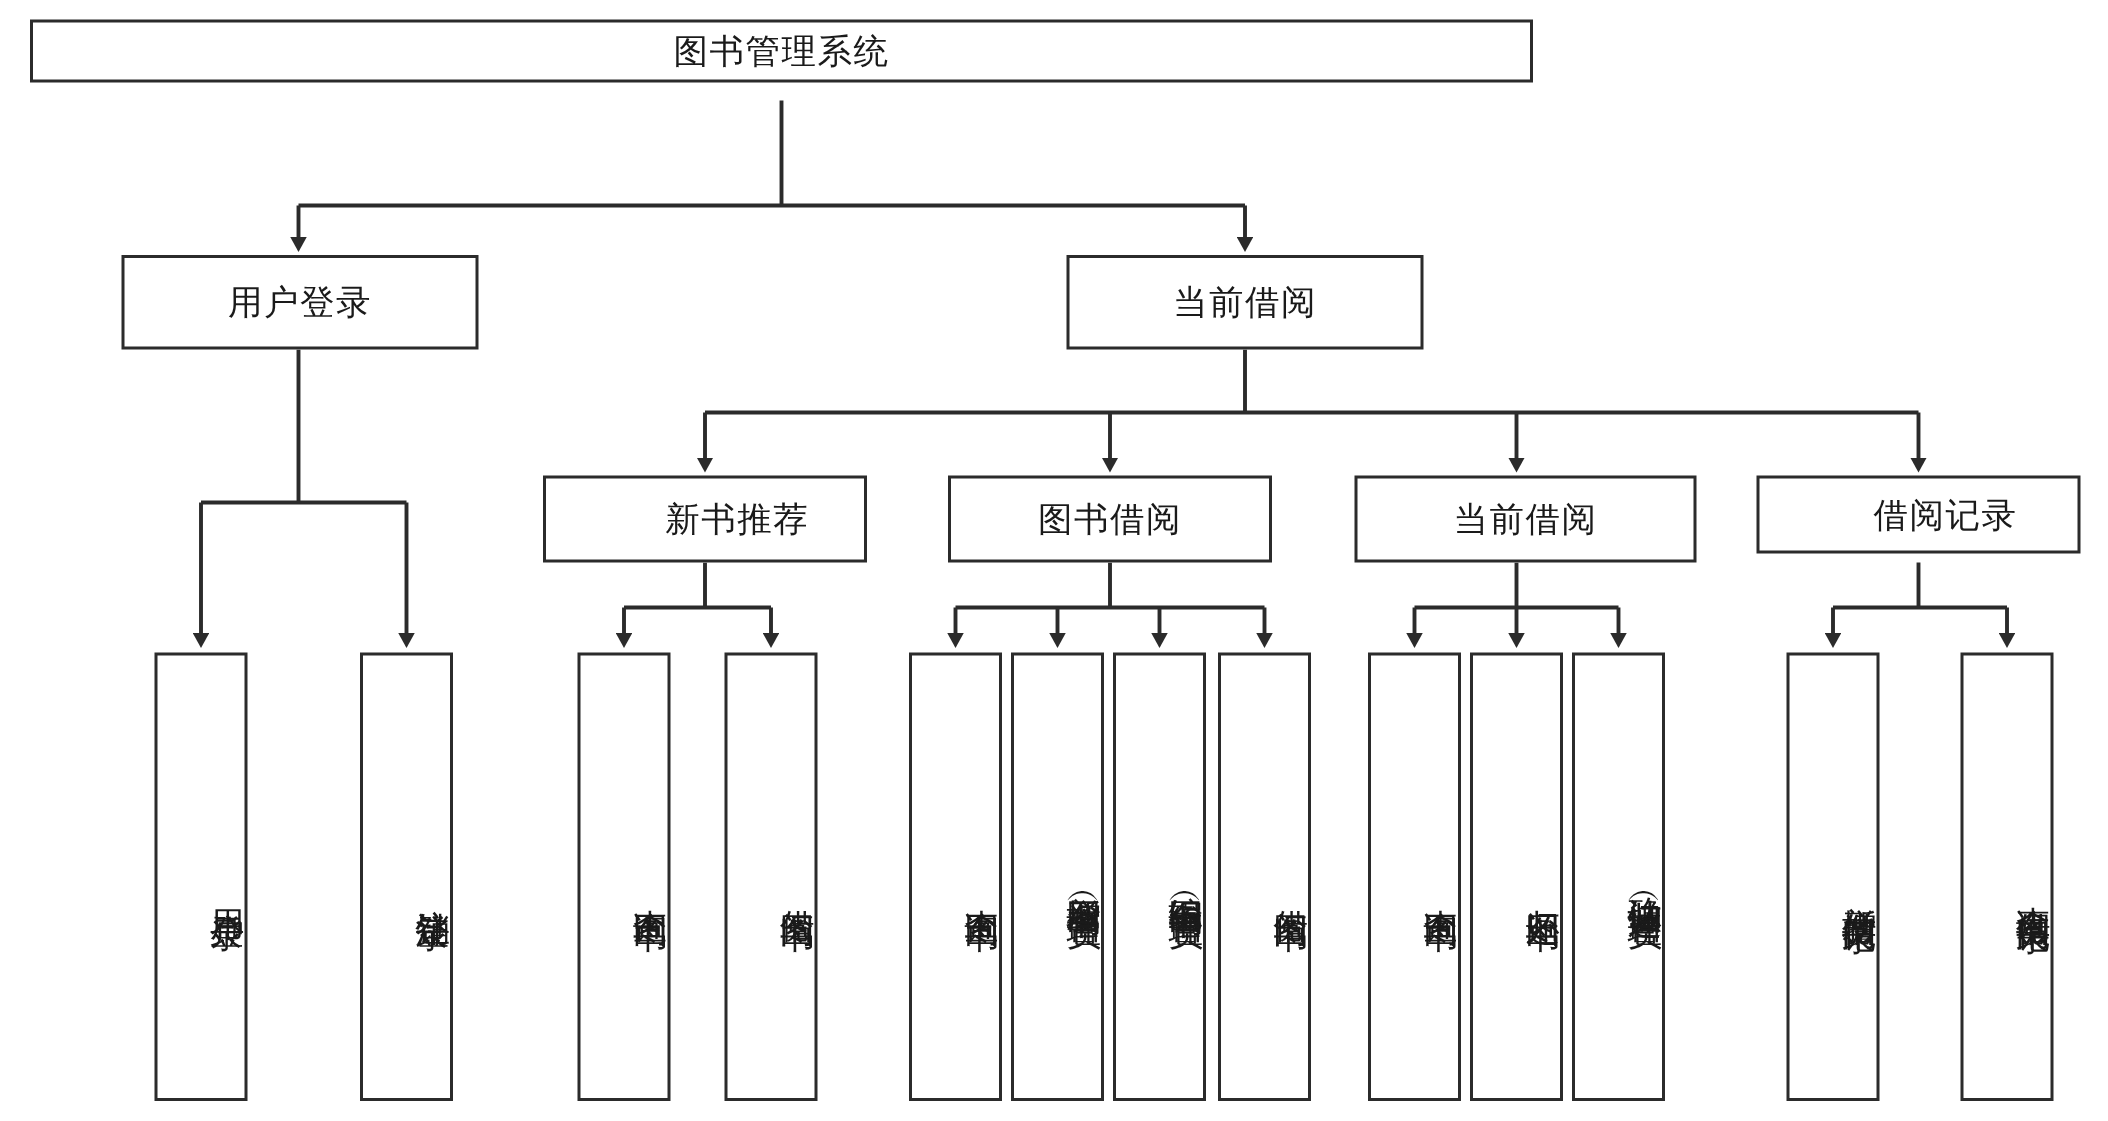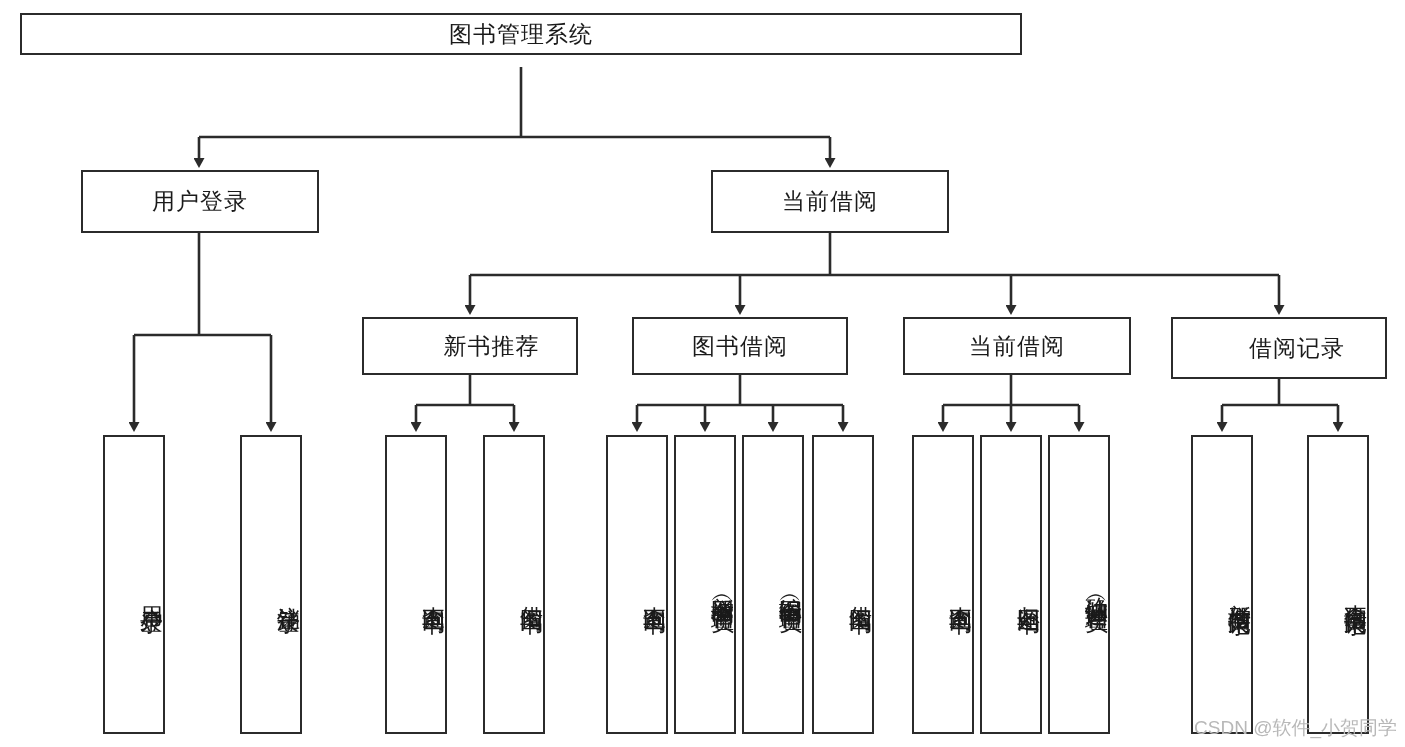--- a/index.html
+++ b/index.html
@@ -109,35 +109,34 @@
   </svg>
 
   <div class="node h" style="left:20px;top:13px;width:1002px;height:42px;">图书管理系统</div>
 
   <div class="node h" style="left:81px;top:170px;width:238px;height:63px;">用户登录</div>
   <div class="node h" style="left:711px;top:170px;width:238px;height:63px;">当前借阅</div>
 
   <div class="node h" style="left:362px;top:317px;width:216px;height:58px;padding-left:43px;">新书推荐</div>
   <div class="node h" style="left:632px;top:317px;width:216px;height:58px;">图书借阅</div>
   <div class="node h" style="left:903px;top:317px;width:228px;height:58px;">当前借阅</div>
-  <div class="node h" style="left:1171px;top:317px;width:216px;height:62px;padding-left:36px;">借阅记录</div>
+  <div class="node h" style="left:1171px;top:317px;width:216px;height:52px;padding-left:36px;">借阅记录</div>
 
   <div class="node v" style="left:103px;top:435px;width:62px;height:299px;">用户登录</div>
   <div class="node v" style="left:240px;top:435px;width:62px;height:299px;">注销登录</div>
 
   <div class="node v" style="left:385px;top:435px;width:62px;height:299px;">查询图书</div>
   <div class="node v" style="left:483px;top:435px;width:62px;height:299px;">借阅图书</div>
 
   <div class="node v" style="left:606px;top:435px;width:62px;height:299px;">查询图书</div>
   <div class="node v tall" style="left:674px;top:435px;width:62px;height:299px;">新增图书（管理员）</div>
   <div class="node v tall" style="left:742px;top:435px;width:62px;height:299px;">编辑图书（管理员）</div>
   <div class="node v" style="left:812px;top:435px;width:62px;height:299px;">借阅图书</div>
 
   <div class="node v" style="left:912px;top:435px;width:62px;height:299px;">查询图书</div>
   <div class="node v" style="left:980px;top:435px;width:62px;height:299px;">归还图书</div>
   <div class="node v tall" style="left:1048px;top:435px;width:62px;height:299px;">确认归还（管理员）</div>
 
   <div class="node v" style="left:1191px;top:435px;width:62px;height:299px;">新增借阅记录</div>
   <div class="node v" style="left:1307px;top:435px;width:62px;height:299px;">查询借阅记录</div>
 
-  <div id="watermark">CSDN @软件_小贺同学</div>
 
 </div>
 
 </body></html>

